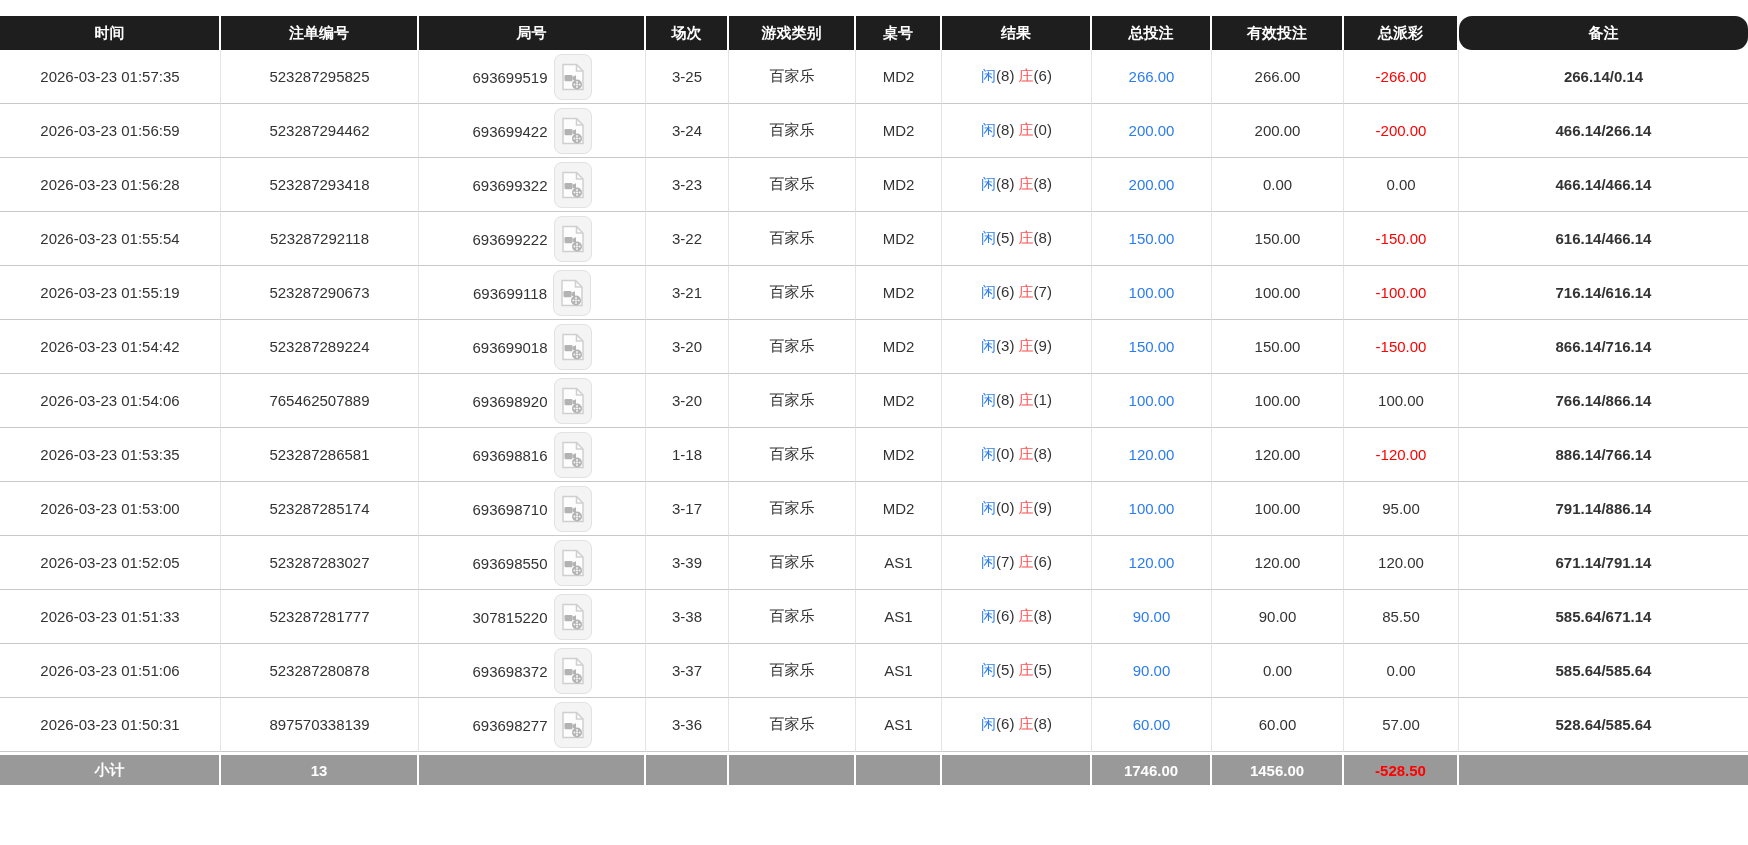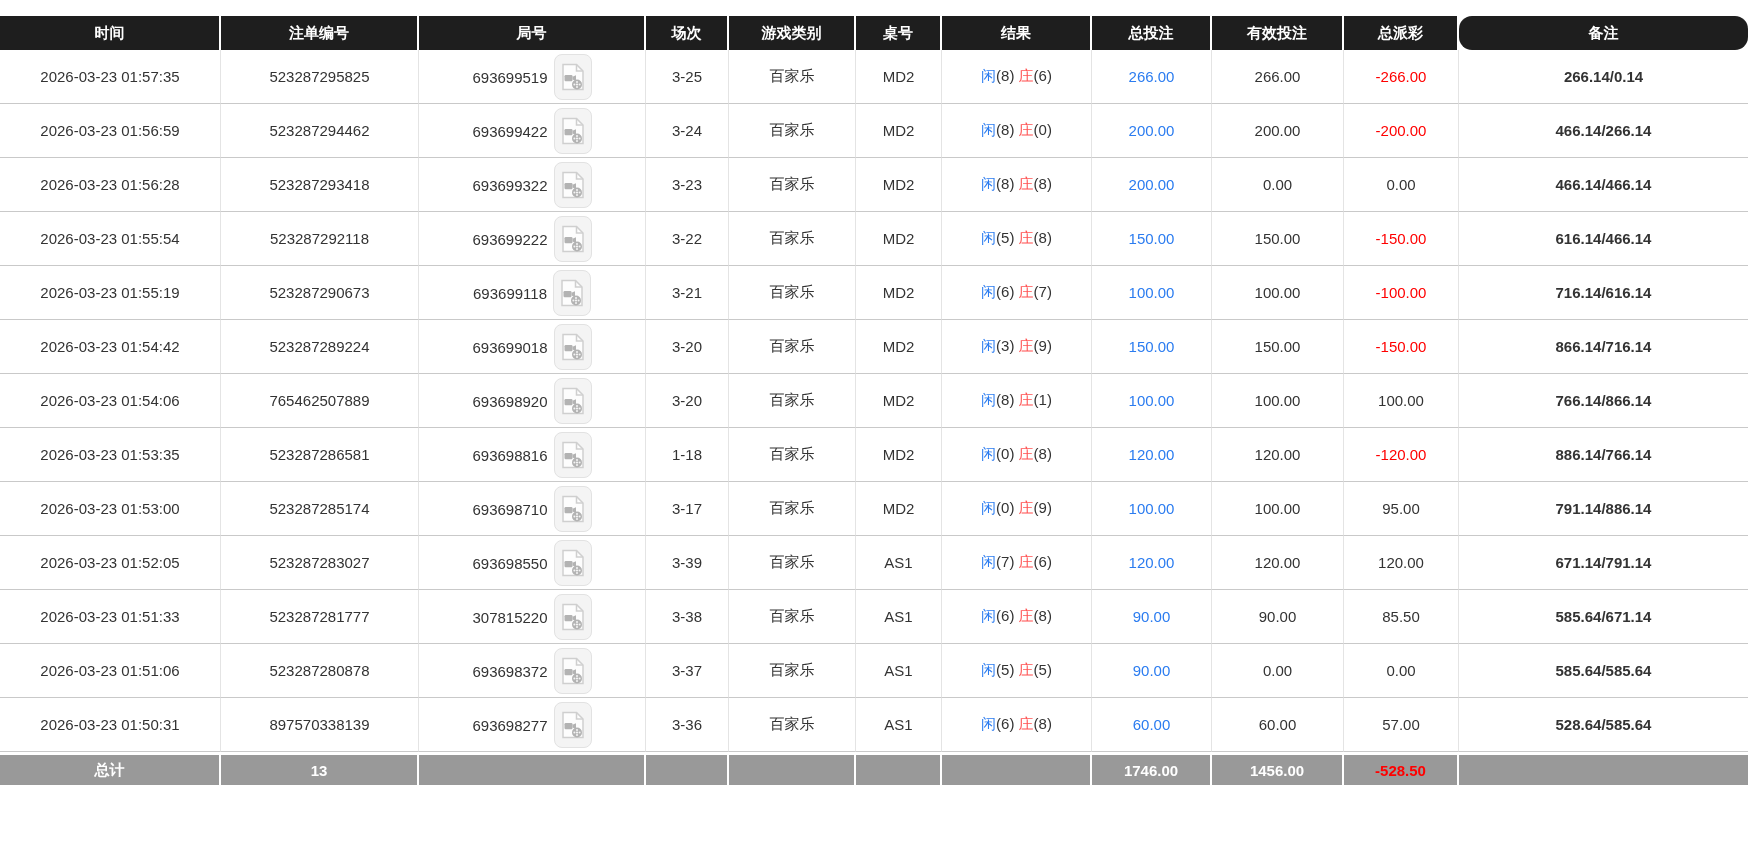--- a/index.html
+++ b/index.html
@@ -479,21 +479,21 @@
       <span class="banker">庄</span><span class="score">(8)</span>
     </td>
     <td><a class="bet-link">60.00</a></td>
     <td>60.00</td>
     <td>57.00</td>
     <td>528.64/585.64</td>
   </tr>
 </tbody>
   <tfoot>
     <tr>
-      <td>总计</td>
+      <td>小计</td>
       <td>13</td>
       <td></td>
       <td></td>
       <td></td>
       <td></td>
       <td></td>
       <td>1746.00</td>
       <td>1456.00</td>
       <td class="neg">-528.50</td>
       <td></td>

